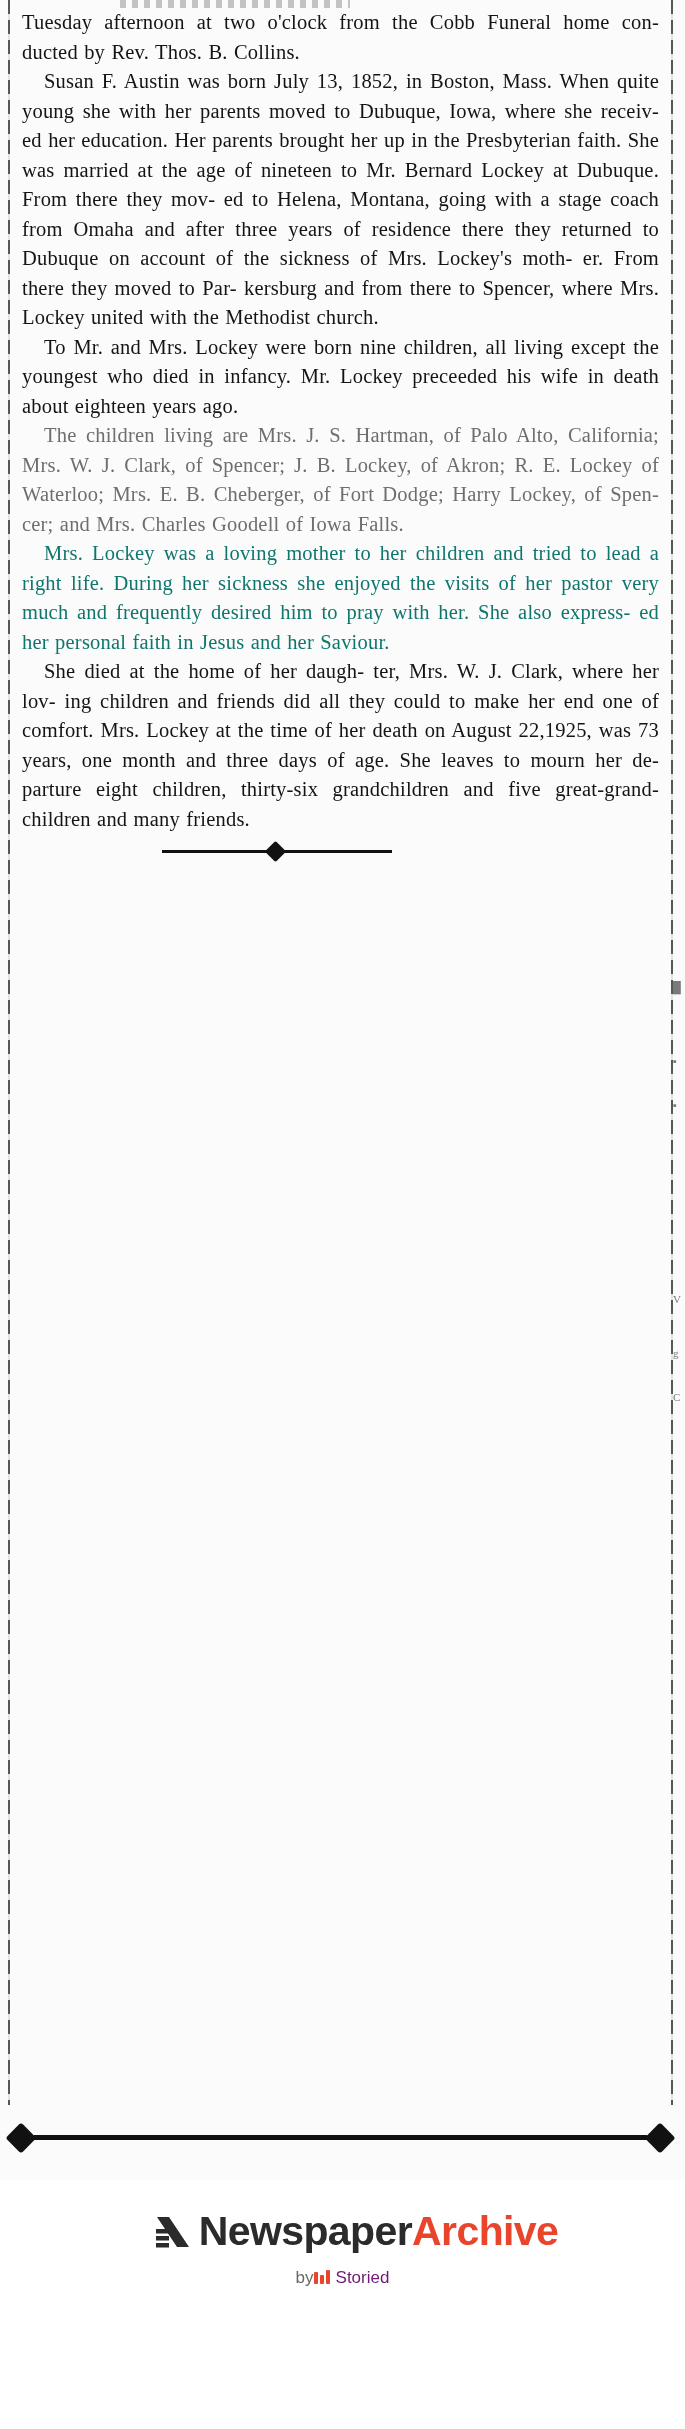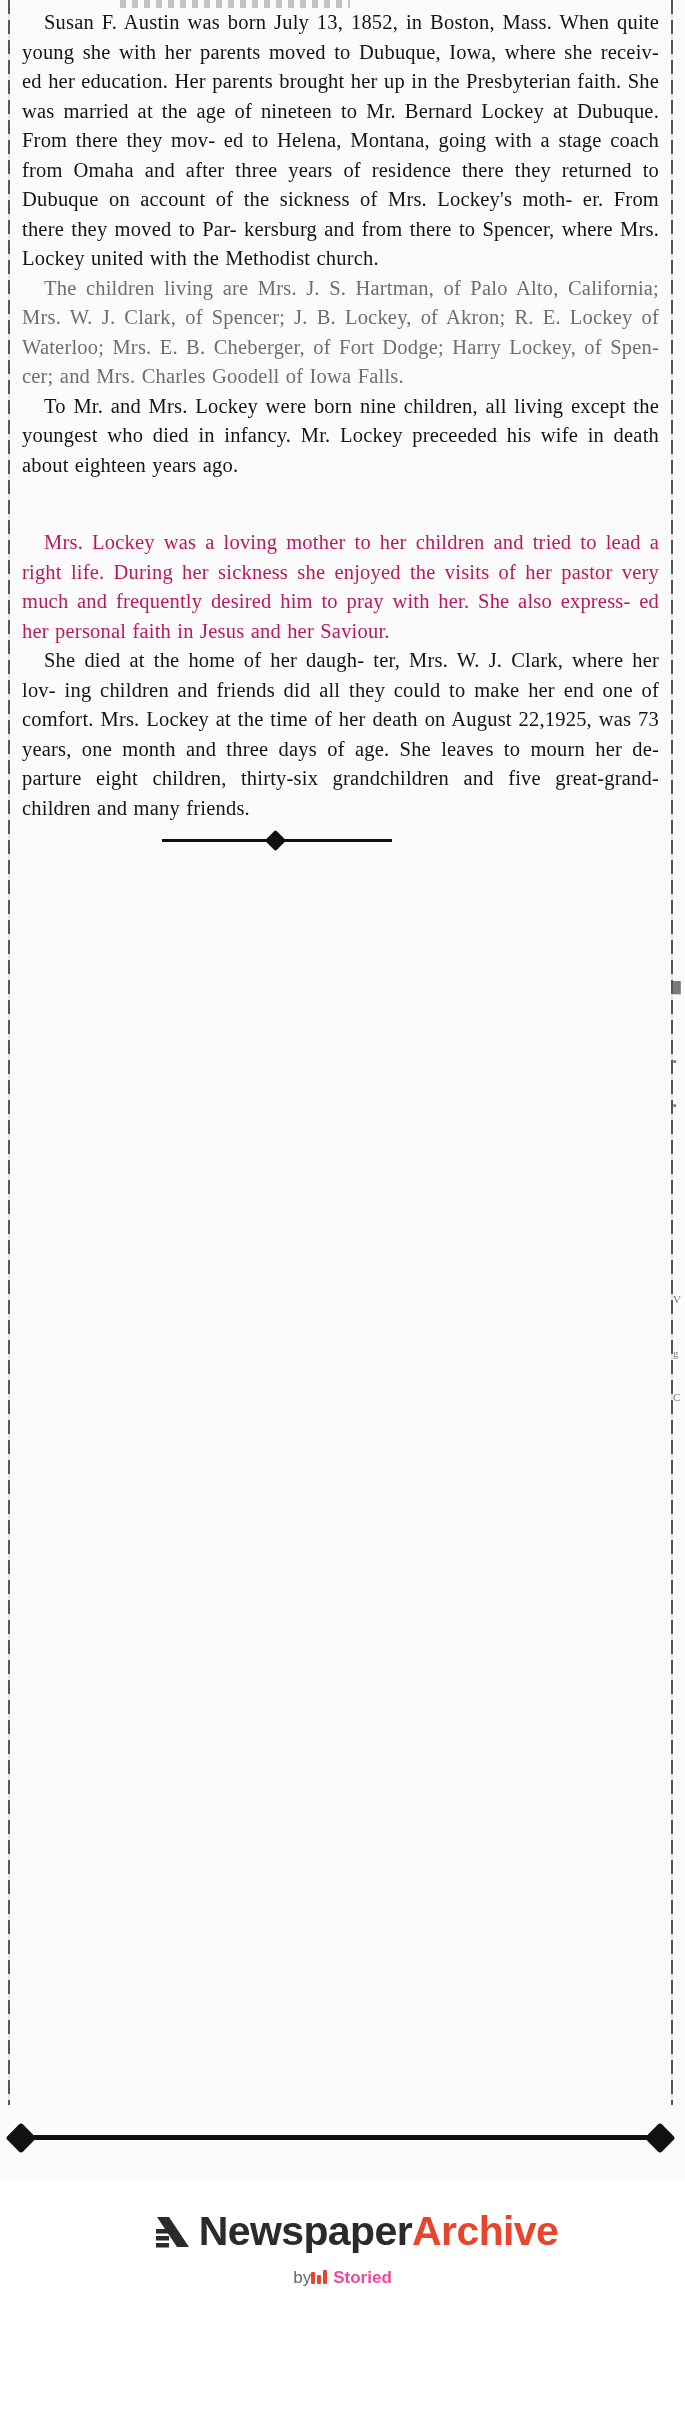--- a/index.html
+++ b/index.html
@@ -86,21 +86,21 @@
     font-weight: bold;
     letter-spacing: 0.4px;
     color: #0d0d0d;
     text-decoration: underline;
     text-underline-offset: 3px;
     text-decoration-thickness: 1.5px;
   }
 
   
   .faded   { color: #6e6e6e; }
-  .faded2  { color: #be185d; margin-top: 48px; }
+  .faded2  { color: #0f766e; }
 
   
   .top-scrap {
     position: absolute;
     left: 120px;
     top: 0px;
     width: 230px;
     height: 8px;
     background: repeating-linear-gradient(to right,
       rgba(90,90,90,0.35) 0 6px, rgba(255,255,255,0) 6px 12px);
@@ -199,21 +199,21 @@
     font-size: 17px;
     color: #4a4a4a;
     white-space: nowrap;
   }
   .byline .by { color: #6a6a6a; }
   .byline .storied-mark {
     display: inline-block;
     vertical-align: -3px;
     margin-right: 5px;
   }
-  .byline .storied { color: #ec4899; font-weight: bold; text-align: right; }
+  .byline .storied { color: #701a75; font-weight: normal; text-align: right; }
 </style>
 </head>
 <body>
 
 <div class="clipping">
 
   <div class="col-rule left"></div>
   <div class="col-rule right"></div>
 
   <div class="neighbor">
@@ -222,25 +222,26 @@
     <span style="margin-top:30px;">▪</span>
     <span style="margin-top:180px;">V</span>
     <span style="margin-top:40px;">g</span>
     <span style="margin-top:30px;">C</span>
   </div>
 
   <div class="top-scrap"></div>
 
   <div class="article">
 
+    <p>Tuesday  afternoon  at  two  o'clock from  the  Cobb  Funeral  home  con- ducted  by  Rev. Thos.  B.  Collins.</p>
 
 
     <p class="indent">Susan F. Austin was born July 13, 1852, in Boston, Mass.  When quite young she with her parents moved to Dubuque, Iowa, where she receiv- ed her education.    Her parents brought her up in the Presbyterian faith.  She was married at the age of nineteen to Mr. Bernard Lockey at Dubuque.  From there they mov- ed to Helena, Montana, going with a stage coach from Omaha and after three years of residence there they returned to Dubuque on account of the sickness of Mrs. Lockey's moth- er.   From there they moved to Par- kersburg and from there to Spencer, where Mrs. Lockey united with the Methodist church.</p>
+    <p class="indent">To Mr. and Mrs. Lockey were born nine children, all living except the youngest who died in infancy.   Mr. Lockey preceeded his wife in death about eighteen years ago.</p>
     <p class="indent faded">The children living are Mrs. J. S. Hartman, of Palo Alto, California; Mrs. W. J. Clark, of Spencer; J. B. Lockey, of Akron; R. E. Lockey of Waterloo; Mrs. E. B. Cheberger, of Fort Dodge; Harry Lockey, of Spen- cer; and Mrs. Charles Goodell of Iowa Falls.</p>
-    <p class="indent">To Mr. and Mrs. Lockey were born nine children, all living except the youngest who died in infancy.   Mr. Lockey preceeded his wife in death about eighteen years ago.</p>
     <p class="indent faded2">Mrs. Lockey was a loving mother to her children and tried to lead a right life.  During her sickness she enjoyed the visits of her pastor very much and frequently desired him to pray with her.  She also express- ed her personal faith in Jesus and her Saviour.</p>
     <p class="indent lede">She died at the home of her daugh- ter, Mrs. W. J. Clark, where her lov- ing children and friends did all they could to make her end one of comfort.  Mrs. Lockey at the time of her death on August 22,1925, was 73 years, one month and three days of age.  She leaves to mourn her de- parture eight children, thirty-six grandchildren and five great-grand- children and many friends.</p>
 
     <div class="ornament">
       <div class="bar"></div>
       <div class="diamond"></div>
     </div>
   </div>
 
   <div class="end-rule">

